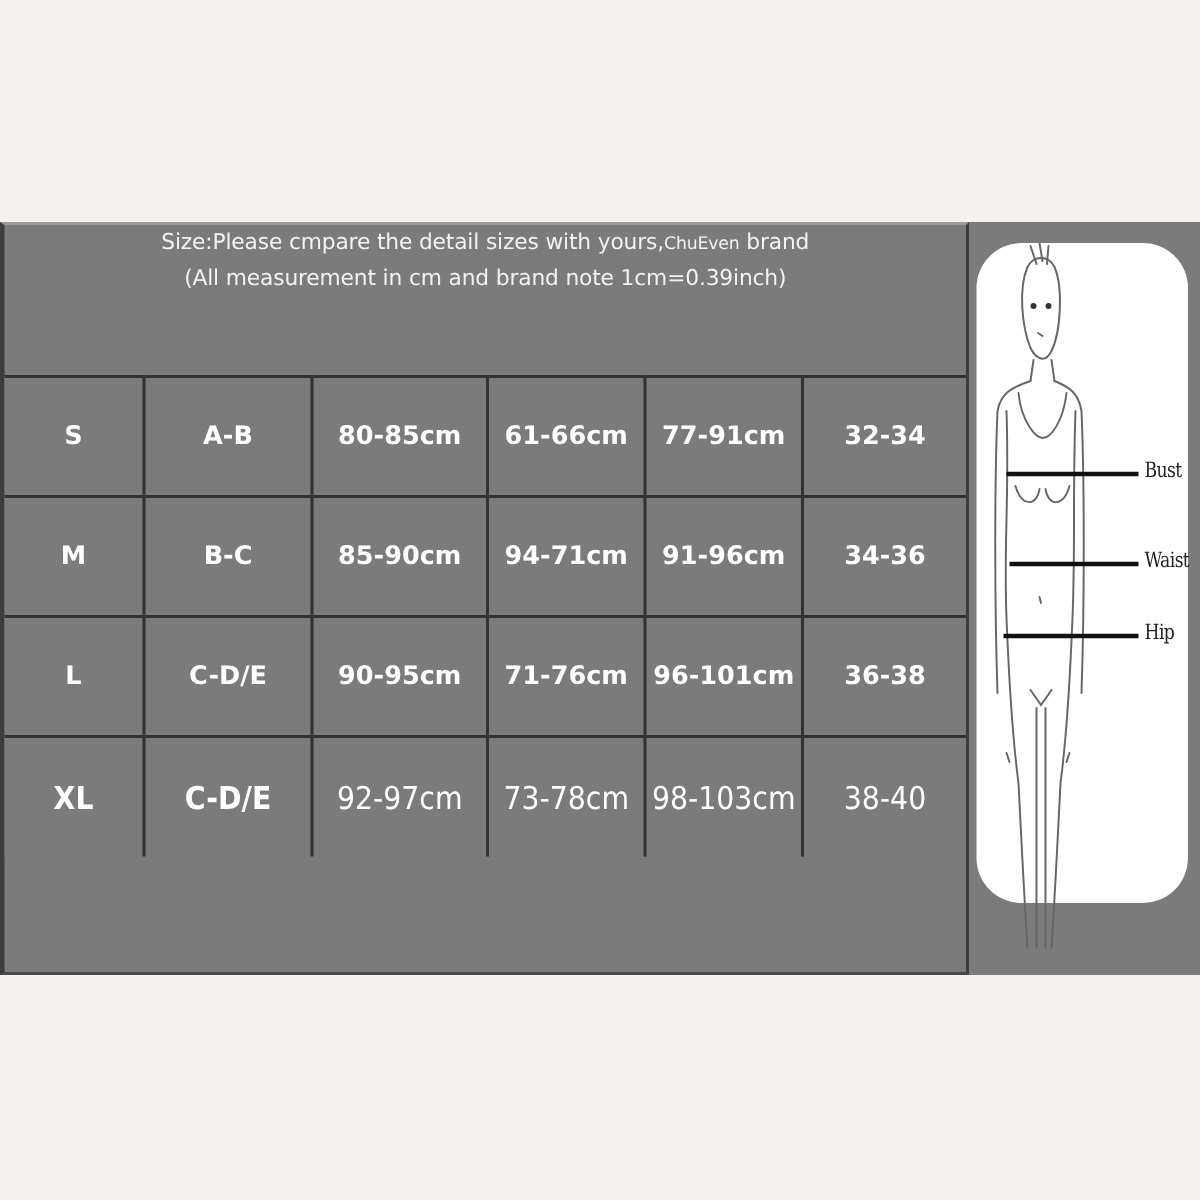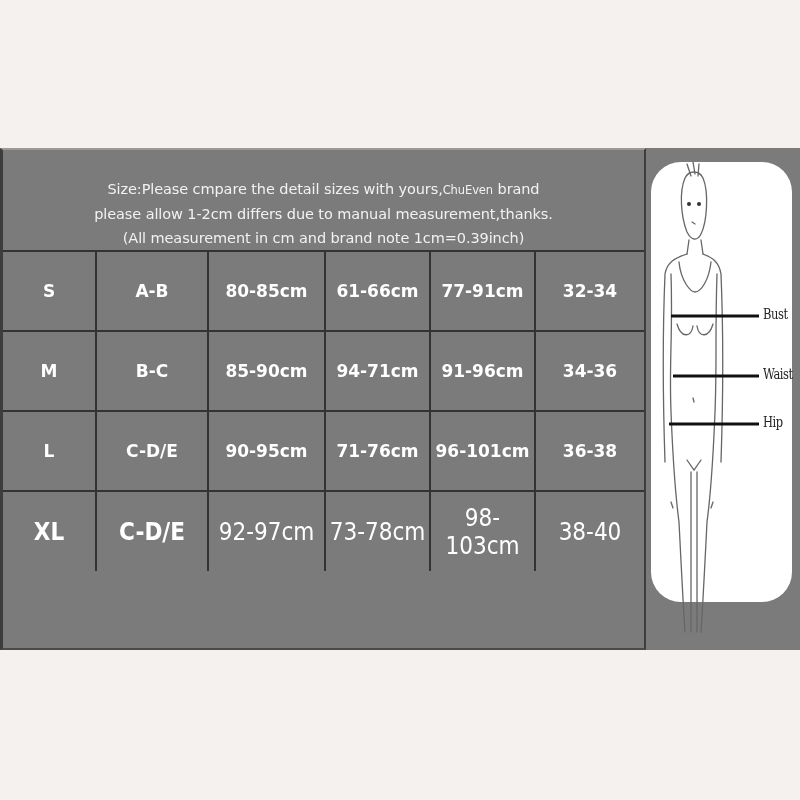--- a/index.html
+++ b/index.html
@@ -14,21 +14,21 @@
     .panel {
       position: absolute; left: 0; top: 148px; width: 646px; height: 502px;
       background: #7b7b7b;
       border-left: 3px solid #3d3d3d;
       border-top: 2px solid #9a9a9a;
       border-bottom: 2px solid #4a4a4a;
       border-right: 2px solid #3d3d3d;
     }
     .notice {
       position: absolute; left: 0; top: 0; width: 641px; height: 100px;
-      display: flex; flex-direction: column; align-items: center; justify-content: flex-end;
+      display: flex; flex-direction: column; align-items: center; justify-content: flex-start;
       color: #f2f2f2; font-size: 14.5px; line-height: 24px; text-align: center;
       letter-spacing: -0.1px;
     }
     .notice .brand { font-size: 11.5px; }
 
     table.sizes {
       position: absolute; left: 0; top: 100px;
       border-collapse: collapse; table-layout: fixed;
       width: 641px;
     }
@@ -40,21 +40,21 @@
       font-size: 17px;
       padding: 0;
       background: #7b7b7b;
     }
     table.sizes tr:first-child th { border-top: 2px solid #333; }
     table.sizes tr td:first-child, table.sizes tr th:first-child { border-left: none; }
     table.sizes tr td:last-child, table.sizes tr th:last-child { border-right: none; }
     table.sizes tr:last-child td { border-bottom: none; }
     tr.head th { height: 80px; line-height: 22px; }
     tr.row td { height: 80px; }
-    tr.row.xl td { font-weight: normal; font-size: 24px; font-family: "DejaVu Sans Condensed", "DejaVu Sans", sans-serif; transform: none; }
+    tr.row.xl td { font-weight: normal; font-size: 21px; font-family: "DejaVu Sans Condensed", "DejaVu Sans", sans-serif; transform: none; }
     tr.row.xl td.sz, tr.row.xl td.cup { font-weight: bold; }
 
     
     .figure {
       position: absolute; left: 646px; top: 148px; width: 154px; height: 502px;
       background: #7b7b7b;
     }
     .figure-inner {
       position: absolute; left: 5px; top: 14px; width: 141px; height: 440px;
       background: #ffffff;
@@ -66,21 +66,20 @@
     }
   </style>
 </head>
 <body>
 
 <div class="stage">
 
   <div class="panel">
     <div class="notice">
       <div><span>Size:Please cmpare the detail sizes with yours,</span><span class="brand">ChuEven</span><span> brand</span></div>
-      <div>please allow 1-2cm differs due to manual measurement,thanks.</div>
       <div>(All measurement in cm and brand note 1cm=0.39inch)</div>
     </div>
 
     <table class="sizes">
       <colgroup>
         <col style="width:93px">
           <col style="width:112px">
           <col style="width:117px">
         <col style="width:105px">
           <col style="width:105px">

